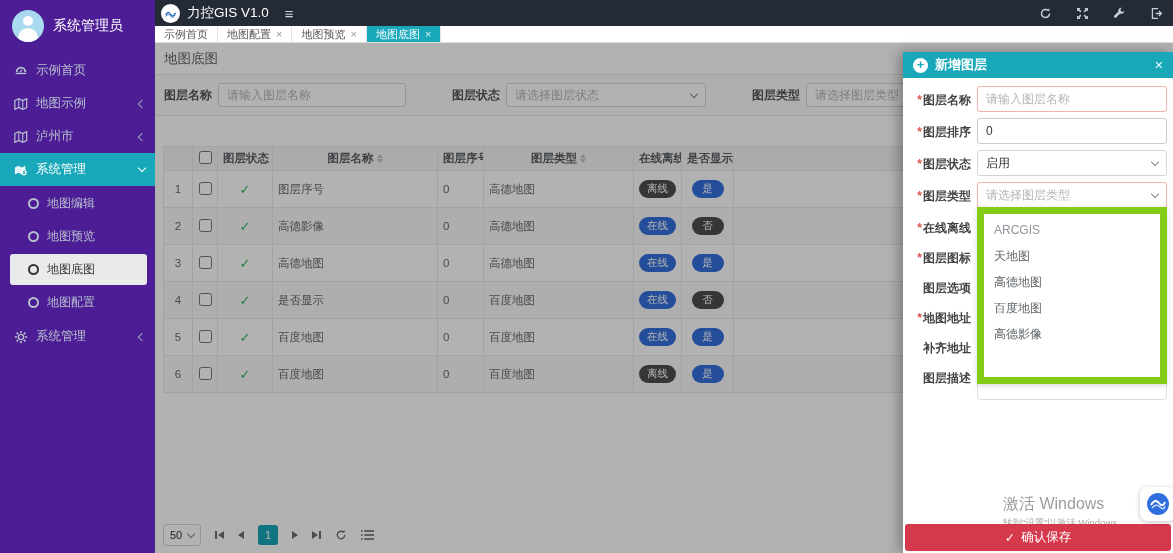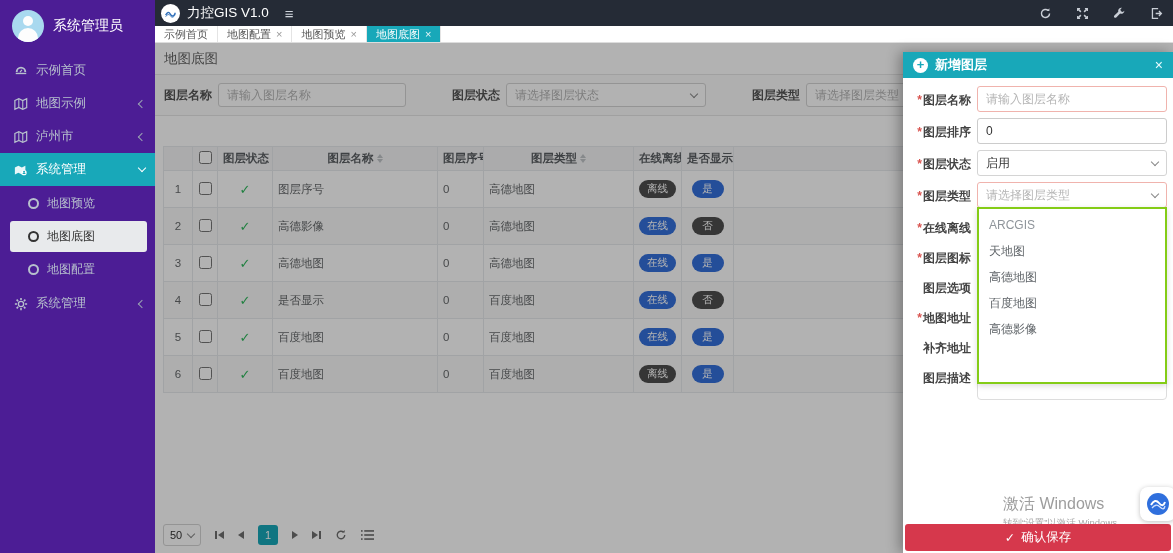--- a/index.html
+++ b/index.html
@@ -94,21 +94,21 @@
   .modal-body { padding:8px 6px 0 4px; }
   .mrow { display:flex; align-items:flex-start; margin-bottom:6px; min-height:24px; }
   .mrow label { width:64px; text-align:right; font-weight:bold; color:#444; font-size:12px; padding-top:6px; flex:none; }
   .mrow label.req::before { content:"*"; color:#d9534f; margin-right:1px; }
   .mrow .gap { width:6px; flex:none; }
   .mrow input { flex:1; height:26px; border:1px solid #ccc; border-radius:3px; padding:0 8px; font-size:12px; color:#333; min-width:0; }
   .mrow input::placeholder { color:#b5b5b5; }
   .mrow .selectbox { flex:1; width:auto; height:26px;gap:12px; }
   .invalid { border-color:#f0b3ad !important; }
   .type-row { position:relative; z-index:40; }
-  .dropdown { position:absolute; top:calc(100% - 1px); left:70px; right:0; height:177px; background:#fff; border:2px solid #84cc16; box-shadow:0 2px 6px rgba(0,0,0,0.15); }
+  .dropdown { position:absolute; top:calc(100% - 1px); left:70px; right:0; height:177px; background:#fff; border:7px solid #84cc16; box-shadow:0 2px 6px rgba(0,0,0,0.15); }
   .dd-item { line-height:26px; padding-left:10px; font-size:12px; color:#5f6468; cursor:pointer; }
   .dd-item:first-child { margin-top:3px; color:#8f959b; }
   .mrow textarea { flex:1; height:34px; border:1px solid #ddd; border-radius:4px; resize:none; min-width:0; margin-top:2px; }
   .save { position:absolute; left:2px; right:2px; bottom:2px; height:27px; background:#d6384c; border:none; border-radius:3px; color:#fff; font-size:12.5px; cursor:pointer; display:flex; align-items:center; justify-content:center; gap:6px; font-family:inherit; }
   .watermark { position:absolute; left:100px; top:442px; width:165px; pointer-events:none; }
   .wm1 { font-size:16px; color:#9d9d9d; }
   .wm2 { font-size:9.5px; color:#a8a8a8; margin-top:2px; }
 
   
   .float-widget { position:absolute; right:-3px; top:487px; width:36px; height:34px; background:#fff; border-radius:8px; box-shadow:0 1px 5px rgba(0,0,0,0.25); z-index:80; display:flex; align-items:center; justify-content:center; cursor:pointer; }
@@ -153,20 +153,24 @@
       </div>
       <div class="nav-item active">
         <svg width="14" height="14" viewBox="0 0 16 16">
             <path d="M1 5l4-2 4 2 4-2v8l-4 2-4-2-4 2V5z" fill="#fff" opacity="0.9"></path>
             <circle cx="11.5" cy="11" r="3" fill="#fff"></circle>
             <circle cx="11.5" cy="10" r="1.1" fill="#18a8b9"></circle>
             <path d="M9.6 12.6c.3-1 1-1.5 1.9-1.5s1.6.5 1.9 1.5z" fill="#18a8b9"></path>
           </svg>
         <span class="lbl">系统管理</span>
         <span class="chev down"></span>
+      </div>
+      <div class="sub-item">
+        <span class="radio-circle"></span>
+        <span>地图编辑</span>
       </div>
       <div class="sub-item">
         <span class="radio-circle"></span>
         <span>地图预览</span>
       </div>
       <div class="sub-item selected">
         <span class="radio-circle"></span>
         <span>地图底图</span>
       </div>
       <div class="sub-item">

